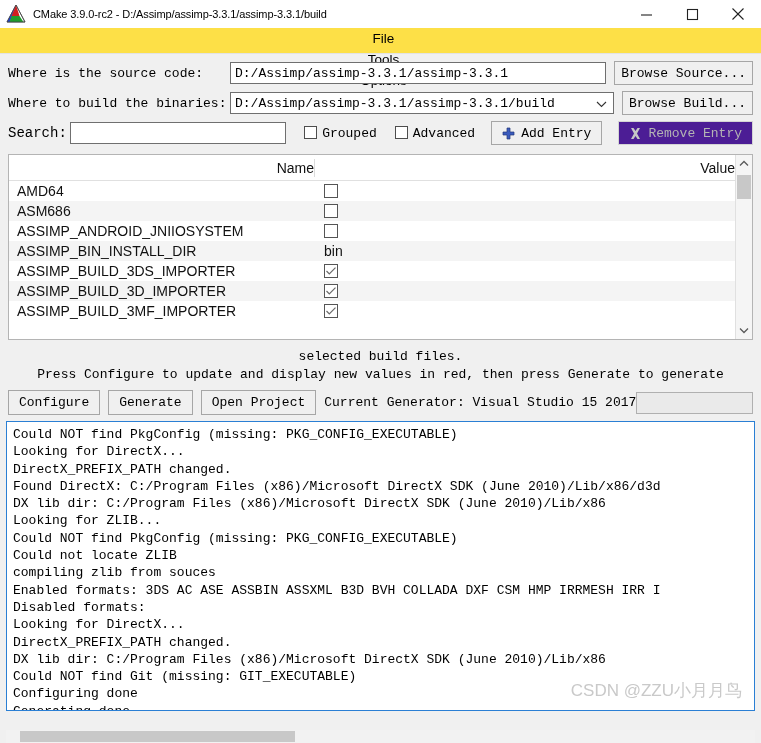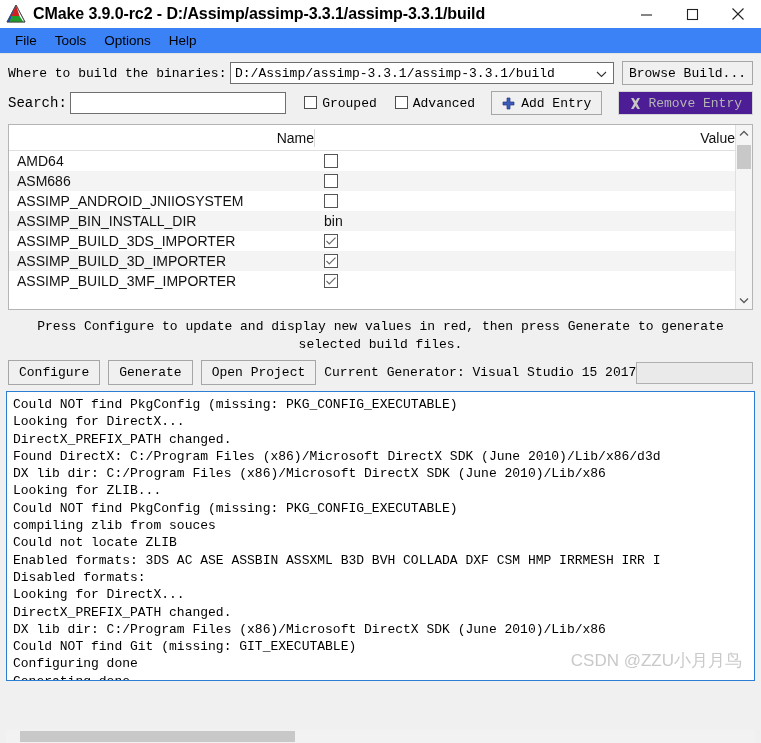--- a/index.html
+++ b/index.html
@@ -23,48 +23,48 @@
     display: flex;
     align-items: center;
     position: relative;
   }
   .app-icon {
     width: 22px; height: 22px;
     margin-left: 5px; margin-right: 6px;
     position: relative; flex: none;
   }
   .title-text {
-    font-size: 16px;
+    font-size: 11px;
     color: #000000;
     font-family: "Liberation Sans", sans-serif;
     white-space: nowrap;
     letter-spacing: -0.1px;
-    font-weight: bold;
   }
   .win-controls {
     position: absolute;
     right: 0; top: 0;
     height: 28px;
     display: flex;
   }
   .win-btn {
     width: 46px; height: 28px;
     display: flex; align-items: center; justify-content: center;
     color: #222;
   }
   .win-btn svg { display: block; }
 
   
   .menubar {
     height: 26px;
-    background: #3b82f6;
+    background: #fde047;
     display: flex;
     align-items: center;
     padding-left: 6px;
     border-bottom: 1px solid #e3e3e3;
+    flex-direction: column;
   }
   .menu-item {
     font-size: 13.5px;
     color: #000;
     padding: 3px 9px;
     white-space: nowrap;
   }
 
   
   .formarea {
@@ -390,20 +390,25 @@
 
   <div class="menubar">
     <div class="menu-item">File</div>
     <div class="menu-item">Tools</div>
     <div class="menu-item">Options</div>
     <div class="menu-item">Help</div>
   </div>
 
   <div class="formarea">
 
+    <div class="frow">
+      <div class="flabel lbl-src">Where is the source code:</div>
+      <input class="tinput" value="D:/Assimp/assimp-3.3.1/assimp-3.3.1" style="">
+      <div class="btn">Browse Source...</div>
+    </div>
 
     <div class="frow">
       <div class="flabel lbl-bld">Where to build the binaries:</div>
       <div class="combo">
         <div class="val">D:/Assimp/assimp-3.3.1/assimp-3.3.1/build</div>
         <span class="chev">
           <svg width="11" height="8" viewBox="0 0 11 8">
               <polyline points="1,2 5.5,6.5 10,2" fill="none" stroke="#333" stroke-width="1.1"></polyline>
             </svg>
         </span>
@@ -522,42 +527,42 @@
       <div class="sb-thumb"></div>
       <div class="sb-arrow bottom">
         <svg width="10" height="7" viewBox="0 0 10 7">
             <polyline points="1,1.5 5,5.5 9,1.5" fill="none" stroke="#5a5a5a" stroke-width="1.3"></polyline>
           </svg>
       </div>
     </div>
   </div>
 
   <div class="hint">
+    <div>selected build files.</div>
     <div>Press Configure to update and display new values in red, then press Generate to generate</div>
-    <div>selected build files.</div>
   </div>
 
   <div class="actionbar">
     <div class="abtn">Configure</div>
     <div class="abtn">Generate</div>
     <div class="abtn">Open Project</div>
     <div class="genlabel">Current Generator: Visual Studio 15 2017</div>
     <div class="progress"></div>
   </div>
 
   <div class="logbox">
     <div class="logline">Could NOT find PkgConfig (missing: PKG_CONFIG_EXECUTABLE)</div>
     <div class="logline">Looking for DirectX...</div>
     <div class="logline">DirectX_PREFIX_PATH changed.</div>
     <div class="logline">Found DirectX: C:/Program Files (x86)/Microsoft DirectX SDK (June 2010)/Lib/x86/d3d</div>
     <div class="logline">DX lib dir: C:/Program Files (x86)/Microsoft DirectX SDK (June 2010)/Lib/x86</div>
     <div class="logline">Looking for ZLIB...</div>
     <div class="logline">Could NOT find PkgConfig (missing: PKG_CONFIG_EXECUTABLE)</div>
+    <div class="logline">Could not locate ZLIB</div>
     <div class="logline">compiling zlib from souces</div>
-    <div class="logline">Could not locate ZLIB</div>
     <div class="logline">Enabled formats: 3DS AC ASE ASSBIN ASSXML B3D BVH COLLADA DXF CSM HMP IRRMESH IRR I</div>
     <div class="logline">Disabled formats:</div>
     <div class="logline">Looking for DirectX...</div>
     <div class="logline">DirectX_PREFIX_PATH changed.</div>
     <div class="logline">DX lib dir: C:/Program Files (x86)/Microsoft DirectX SDK (June 2010)/Lib/x86</div>
     <div class="logline">Could NOT find Git (missing: GIT_EXECUTABLE)</div>
     <div class="logline">Configuring done</div>
     <div class="logline">Generating done</div>
     <div class="watermark">CSDN @ZZU小月月鸟</div>
   </div>

